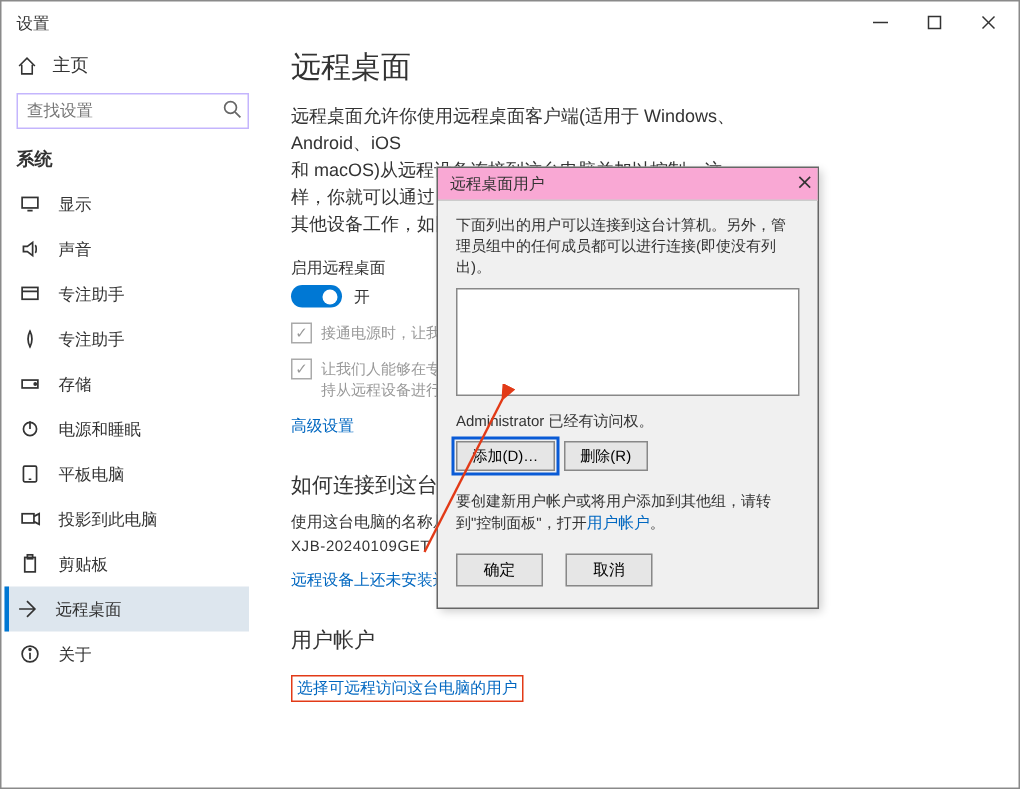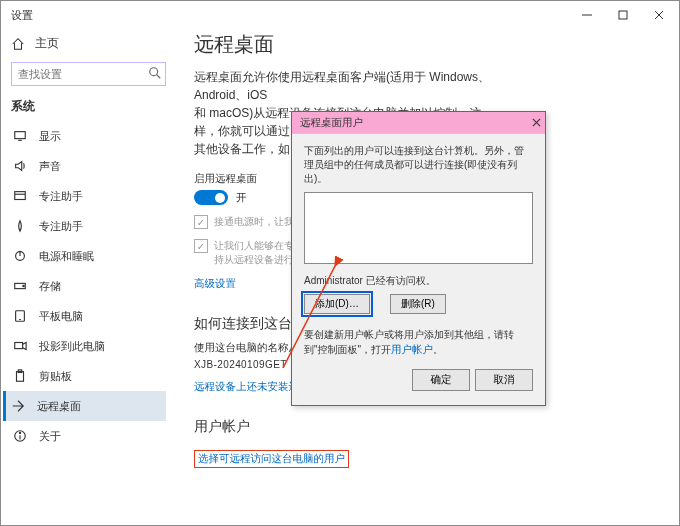--- a/index.html
+++ b/index.html
@@ -41,25 +41,25 @@
     .userlink-wrap { display: inline-block; border: 1.5px solid #e23a17; padding: 1px 3px; margin-top: 6px; text-align: right; }
     
     .dialog { position: absolute; top: 110px; left: 290px; width: 255px; border: 1px solid #666; background: #f0f0f0; box-shadow: 2px 2px 6px rgba(0,0,0,.2); }
     .dialog-title { display: flex; align-items: center; height: 22px; background: #f9a8d4; padding: 0 4px 0 8px; font-size: 10.5px; border-bottom: 1px solid #ccc; }
     .dialog-title .spacer { flex: 1; }
     .dialog-close svg { width: 9px; height: 9px; }
     .dialog-body { padding: 10px 12px 12px 12px; font-size: 10px; color: #333; }
     .dialog-desc { line-height: 1.4; margin-bottom: 6px; }
     .listbox { width: 100%; height: 72px; background: #fff; border: 1px solid #888; }
     .admin-note { margin-top: 10px; font-size: 10px; }
-    .btnrow { display: flex; gap: 20px; margin-top: 6px; }
+    .btnrow { display: flex; gap: 6px; margin-top: 6px; }
     .btn { border: 1px solid #888; background: #e6e6e6; font-size: 10px; height: 20px; padding: 0 10px; cursor: pointer; }
     .btn.highlight { outline: 2px solid #0a5bd6; outline-offset: 1px; }
     .create-note { margin-top: 14px; font-size: 10px; line-height: 1.4; }
-    .dialog-footer { display: flex; justify-content: flex-end; gap: 5px; padding: 0 12px 14px 12px; }
+    .dialog-footer { display: flex; gap: 15px; padding: 0 12px 14px 12px; }
     .footer-btn { border: 1px solid #888; background: #e6e6e6; font-size: 10.5px; height: 22px; width: 58px; cursor: pointer; }
     
     .arrow { position: absolute; pointer-events: none; top: 255px; left: 274px; width: 80px; height: 120px; }
   </style>
 </head>
 <body>
 
 <div class="titlebar">
   <span class="titlebar-title">设置</span>
   <span class="titlebar-spacer"></span>
@@ -134,34 +134,34 @@
       <span class="nav-icon">
           <svg viewBox="0 0 16 16">
             <path d="M8 2c-2 4-2 8 0 12 2-4 2-8 0-12z"></path>
           </svg>
         </span>
       <span>专注助手</span>
     </div>
     <div class="nav-item">
       <span class="nav-icon">
           <svg viewBox="0 0 16 16">
+            <rect x="2" y="5" width="12" height="6"></rect>
+            <circle cx="12" cy="8" r="0.8" fill="#333"></circle>
+          </svg>
+        </span>
+      <span>存储</span>
+    </div>
+    <div class="nav-item">
+      <span class="nav-icon">
+          <svg viewBox="0 0 16 16">
             <circle cx="8" cy="8" r="5"></circle>
             <line x1="8" y1="2" x2="8" y2="8"></line>
           </svg>
         </span>
       <span>电源和睡眠</span>
-    </div>
-    <div class="nav-item">
-      <span class="nav-icon">
-          <svg viewBox="0 0 16 16">
-            <rect x="2" y="5" width="12" height="6"></rect>
-            <circle cx="12" cy="8" r="0.8" fill="#333"></circle>
-          </svg>
-        </span>
-      <span>存储</span>
     </div>
     <div class="nav-item">
       <span class="nav-icon">
           <svg viewBox="0 0 16 16">
             <rect x="3" y="2" width="10" height="12" rx="1"></rect>
             <line x1="7" y1="12" x2="9" y2="12"></line>
           </svg>
         </span>
       <span>平板电脑</span>
     </div>

